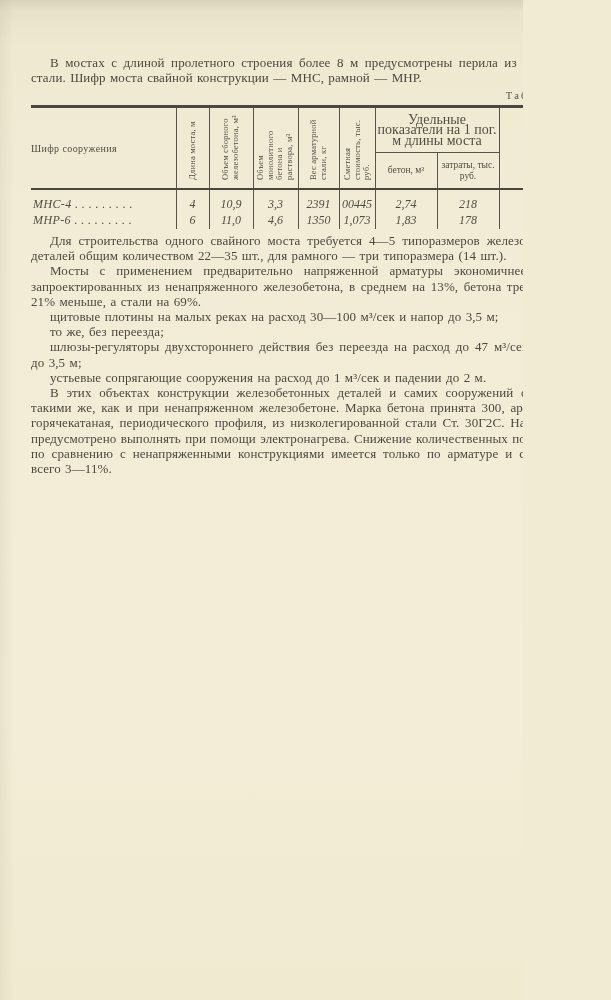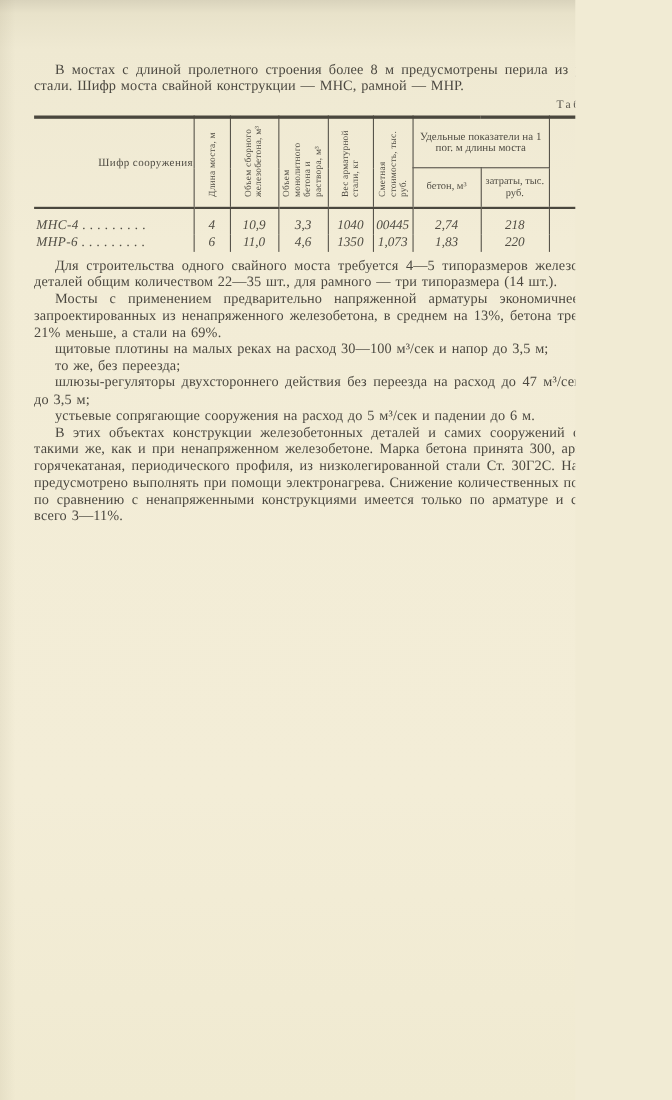--- a/index.html
+++ b/index.html
@@ -48,39 +48,39 @@
     width: 549px;
     border-top: 3px solid #4a473e;
     color: #504d44;
   }
   table.spec td { padding: 0; }
   tr.h1 { height: 46px; }
   tr.h2 { height: 36px; }
   td.cdiv { border-right: 1px solid #57544b; }
   td.hbot { border-bottom: 2px solid #4a473e; }
   td.th-code {
-    text-align: right; vertical-align: middle;
+    text-align: left; vertical-align: middle;
     font-size: 10px; letter-spacing: 0.4px;
   }
   td.vert { vertical-align: bottom; text-align: center; }
   td.vert .rot {
     display: inline-block;
     writing-mode: vertical-rl;
     transform: rotate(180deg);
     height: 70px;
     margin-bottom: 4px;
     font-size: 8.5px;
     line-height: 9.6px;
     letter-spacing: 0.2px;
     text-align: left;
     white-space: normal;
   }
   td.th-group {
     text-align: center; vertical-align: middle;
-    font-size: 10px; line-height: 10.5px;
+    font-size: 14px; line-height: 10.5px;
     border-bottom: 1px solid #57544b;
     padding: 2px 6px;
   }
   td.th-sub {
     text-align: center; vertical-align: middle;
     font-size: 9.5px; line-height: 10.5px;
     padding: 2px 4px;
   }
   tr.data td {
     font-size: 12px;
@@ -135,44 +135,44 @@
       </tr>
       <tr class="h2">
         <td class="th-sub cdiv hbot">бетон, м³</td>
         <td class="th-sub cdiv hbot">затраты, тыс. руб.</td>
       </tr>
       <tr class="data first">
         <td class="lbl cdiv">МНС-4  .  .  .  .  .  .  .  .  .</td>
         <td class="cdiv">4</td>
         <td class="cdiv">10,9</td>
         <td class="cdiv">3,3</td>
-        <td class="cdiv">1040</td>
+        <td class="cdiv">2391</td>
         <td class="cdiv">00445</td>
         <td class="cdiv">2,74</td>
         <td class="cdiv">218</td>
         <td>79,4</td>
       </tr>
       <tr class="data">
         <td class="lbl cdiv">МНР-6  .  .  .  .  .  .  .  .  .</td>
         <td class="cdiv">6</td>
         <td class="cdiv">11,0</td>
         <td class="cdiv">4,6</td>
         <td class="cdiv">1350</td>
         <td class="cdiv">1,073</td>
         <td class="cdiv">1,83</td>
-        <td class="cdiv">220</td>
+        <td class="cdiv">178</td>
         <td>97,9</td>
       </tr>
     </tbody>
       </table>
 
     <div class="body-block">
       <p class="para">Для строительства одного свайного моста требуется 4—5 типоразмеров железобетонных деталей общим количеством 22—35 шт., для рамного — три типоразмера (14 шт.).</p>
       <p class="para">Мосты с применением предварительно напряженной арматуры экономичнее мостов, запроектированных из ненапряженного железобетона, в среднем на 13%, бетона требуется на 21% меньше, а стали на 69%.</p>
       <p class="para">щитовые плотины на малых реках на расход 30—100 м³/сек и напор до 3,5 м;</p>
       <p class="para">то же, без переезда;</p>
       <p class="para">шлюзы-регуляторы двухстороннего действия без переезда на расход до 47 м³/сек и напор до 3,5 м;</p>
-      <p class="para">устьевые сопрягающие сооружения на расход до 5 м³/сек и падении до 6 м.</p>
+      <p class="para">устьевые сопрягающие сооружения на расход до 1 м³/сек и падении до 2 м.</p>
       <p class="para">В этих объектах конструкции железобетонных деталей и самих сооружений оставлены такими же, как и при ненапряженном железобетоне. Марка бетона принята 300, арматура — горячекатаная, периодического профиля, из низколегированной стали Ст. 30Г2С. Напряжение предусмотрено выполнять при помощи электронагрева. Снижение количественных показателей по сравнению с ненапряженными конструкциями имеется только по арматуре и составляет всего 3—11%.</p>
     </div>
 
   </div>
 </div>
 
 </body></html>

